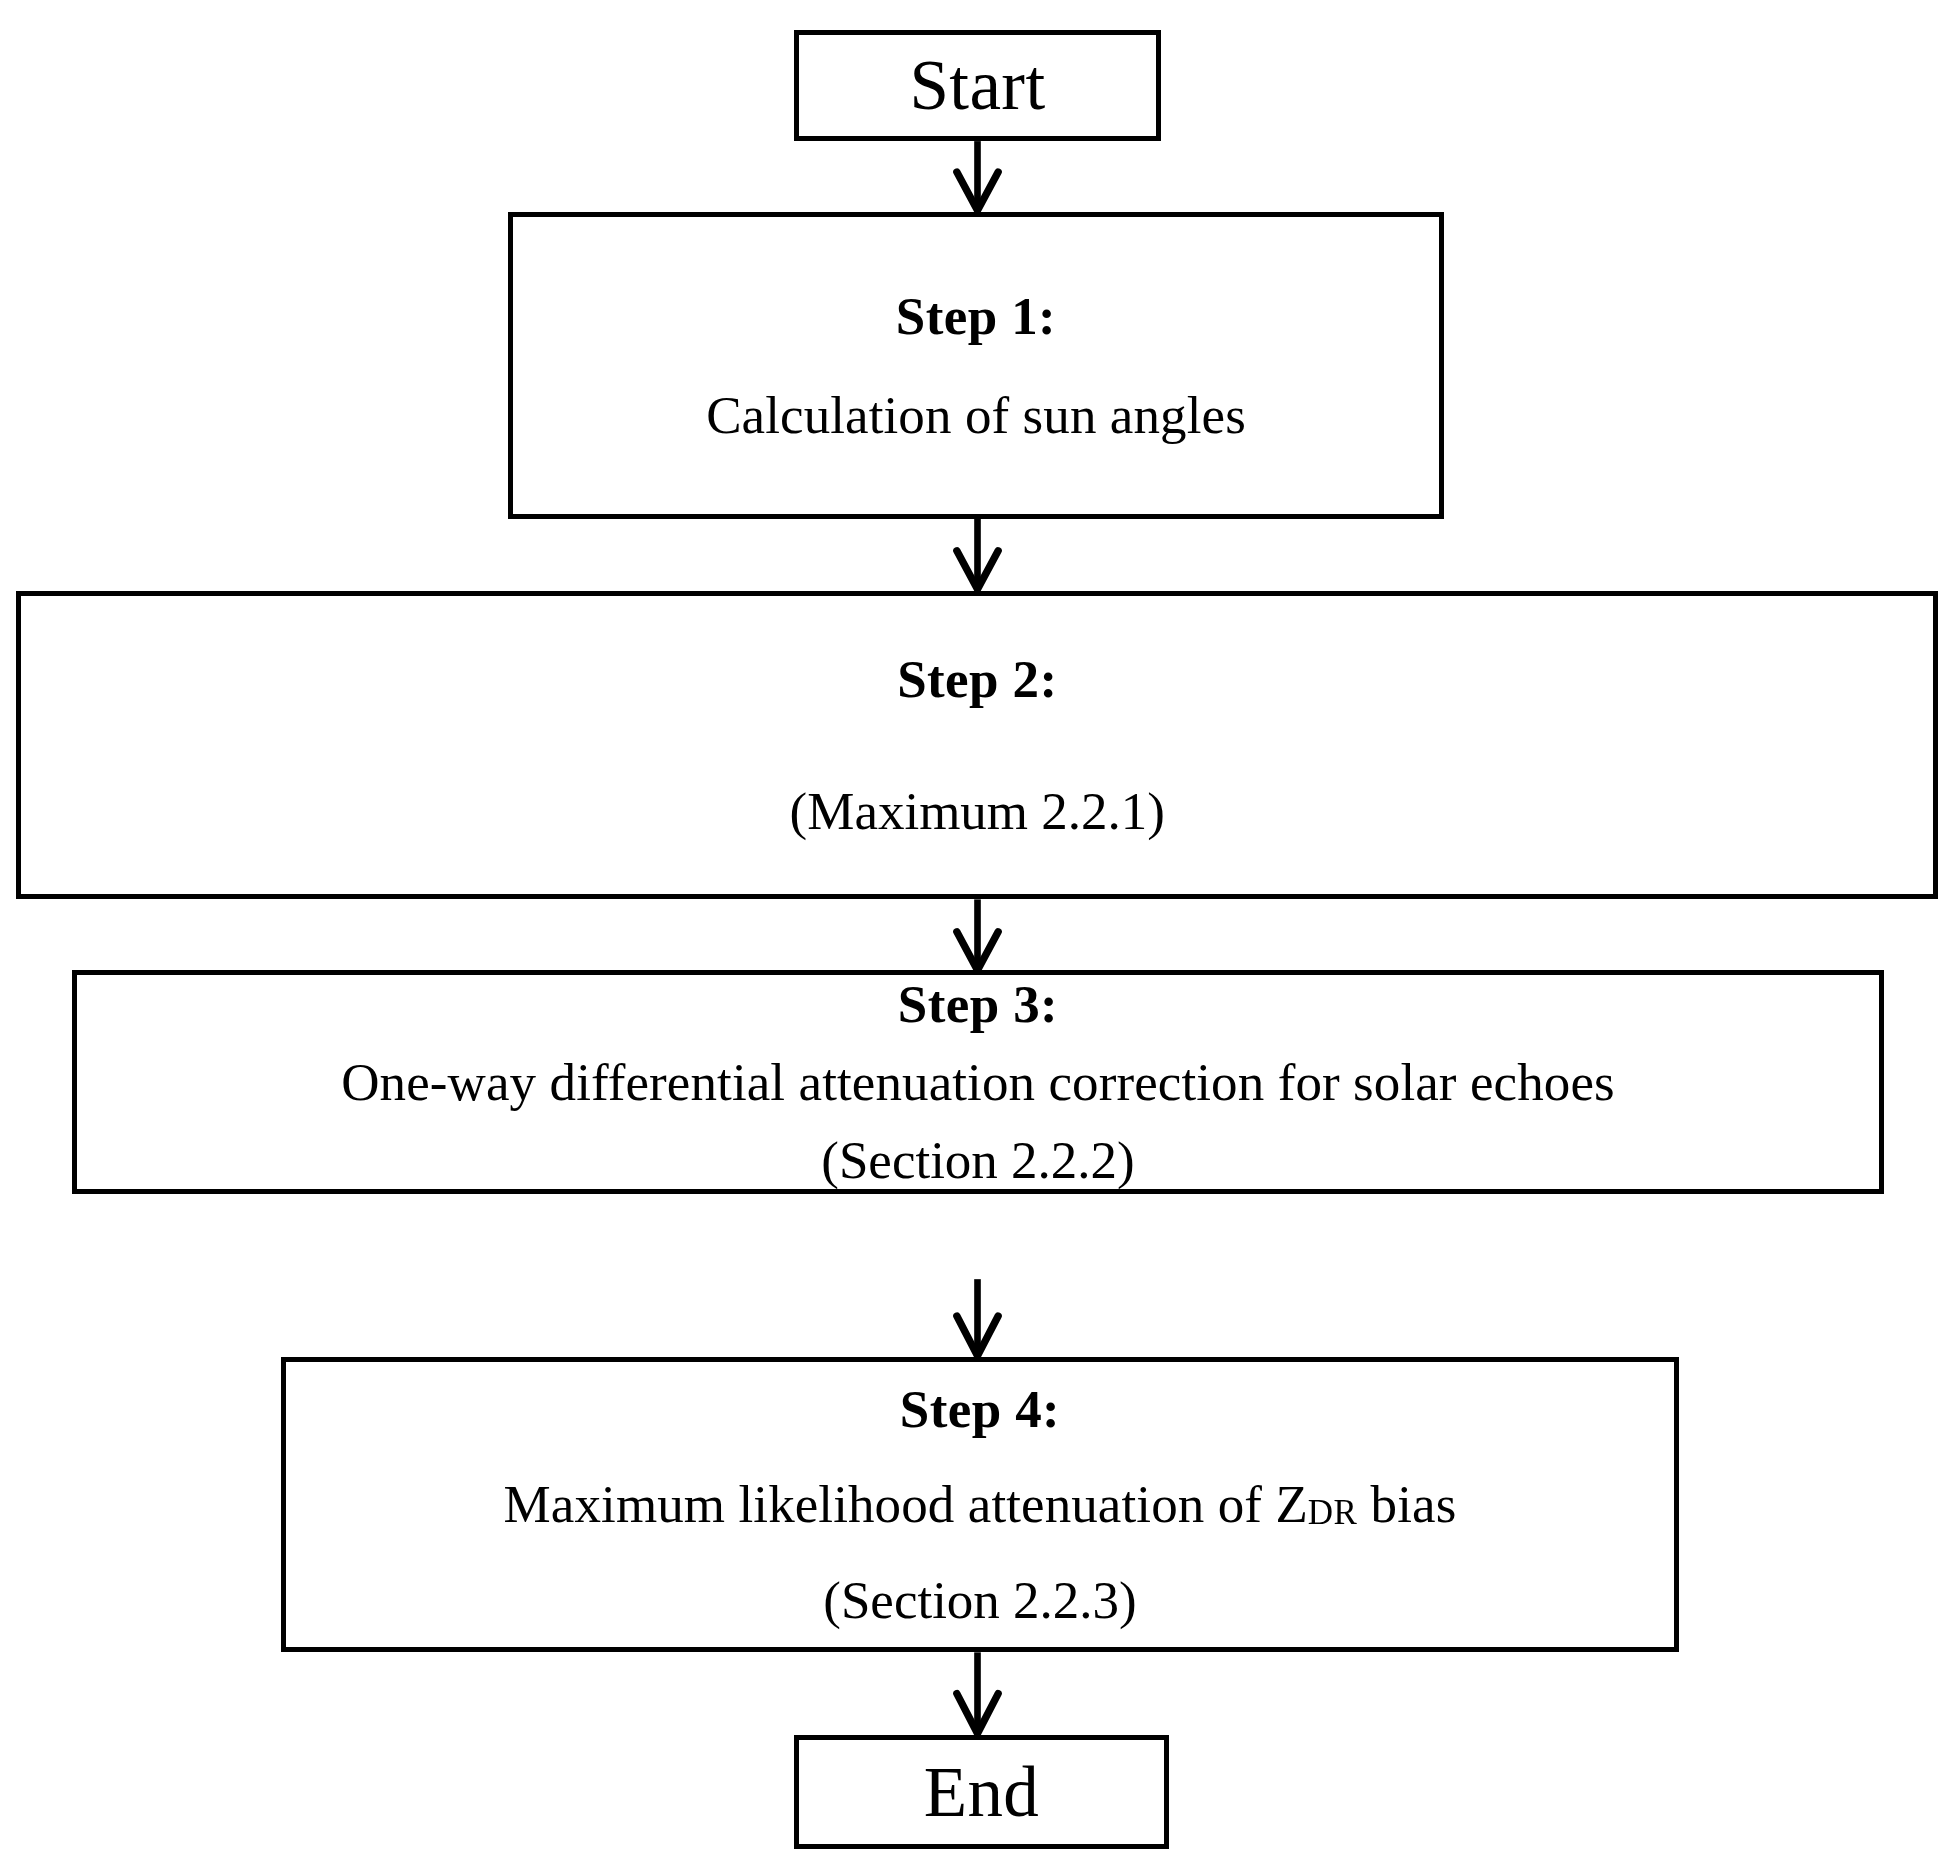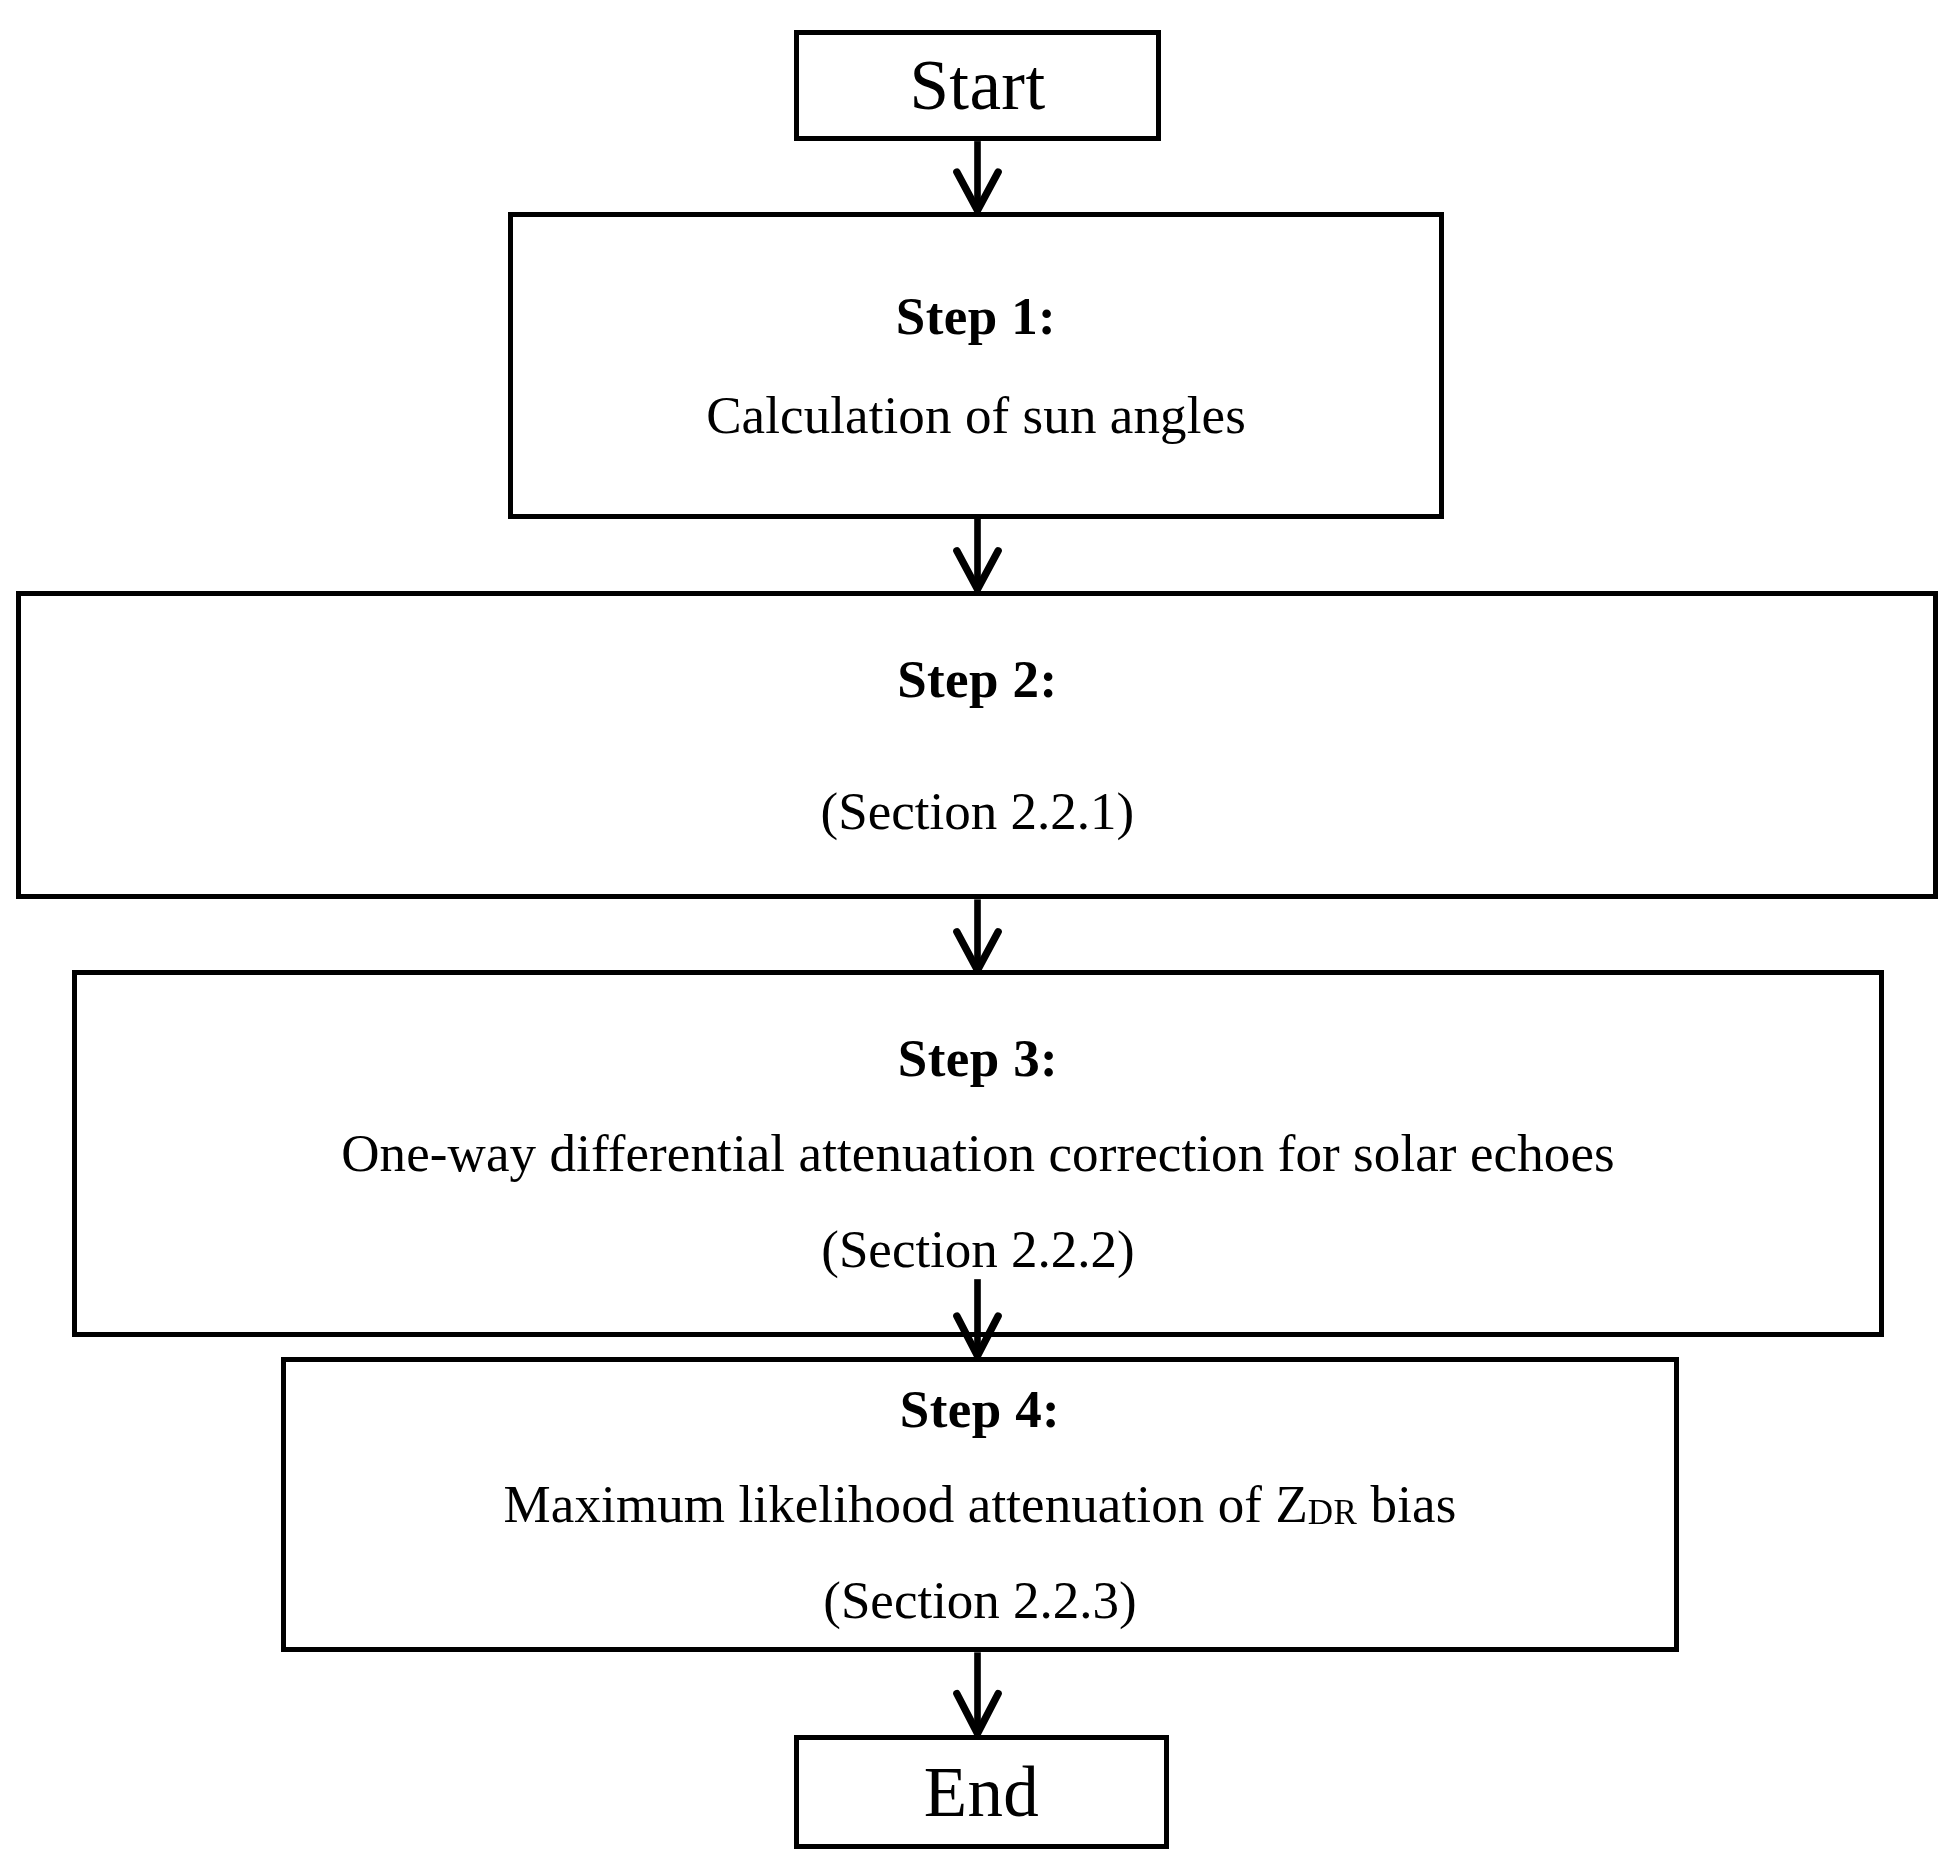--- a/index.html
+++ b/index.html
@@ -98,31 +98,31 @@
     <svg width="59" height="73" viewBox="0 0 80 98">
       <line x1="40" y1="0" x2="40" y2="96" stroke="#000" stroke-width="9"></line>
       <polyline points="12,44 40,96 68,44" fill="none" stroke="#000" stroke-width="10" stroke-linecap="round" stroke-linejoin="round"></polyline>
     </svg>
   </div>
 
   <div class="node process" style="left:16.3px; top:591px; width:1922px; height:308px;">
     <span class="line title">Step 2:</span>
     <span class="gap-md"></span>
     <span class="gap-md"></span>
-    <span class="line sub">(Section 2.2.1)</span>
+    <span class="line sub">(Maximum 2.2.1)</span>
   </div>
 
   <div class="connector" style="left:948px; top:899px; width:59px; height:73px;">
     <svg width="59" height="73" viewBox="0 0 80 98">
       <line x1="40" y1="0" x2="40" y2="96" stroke="#000" stroke-width="9"></line>
       <polyline points="12,44 40,96 68,44" fill="none" stroke="#000" stroke-width="10" stroke-linecap="round" stroke-linejoin="round"></polyline>
     </svg>
   </div>
 
-  <div class="node process" style="left:72px; top:970px; width:1812px; height:367px;">
+  <div class="node process" style="left:72px; top:970px; width:1812px; height:224px;">
     <span class="line title">Step 3:</span>
     <span class="gap-md"></span>
     <span class="line body">One-way differential attenuation correction for solar echoes</span>
     <span class="gap-md"></span>
     <span class="line sub">(Section 2.2.2)</span>
   </div>
 
   <div class="connector" style="left:948px; top:1279px; width:59px; height:80px;">
     <svg width="59" height="80" viewBox="0 0 80 108">
       <line x1="40" y1="0" x2="40" y2="104" stroke="#000" stroke-width="9"></line>

